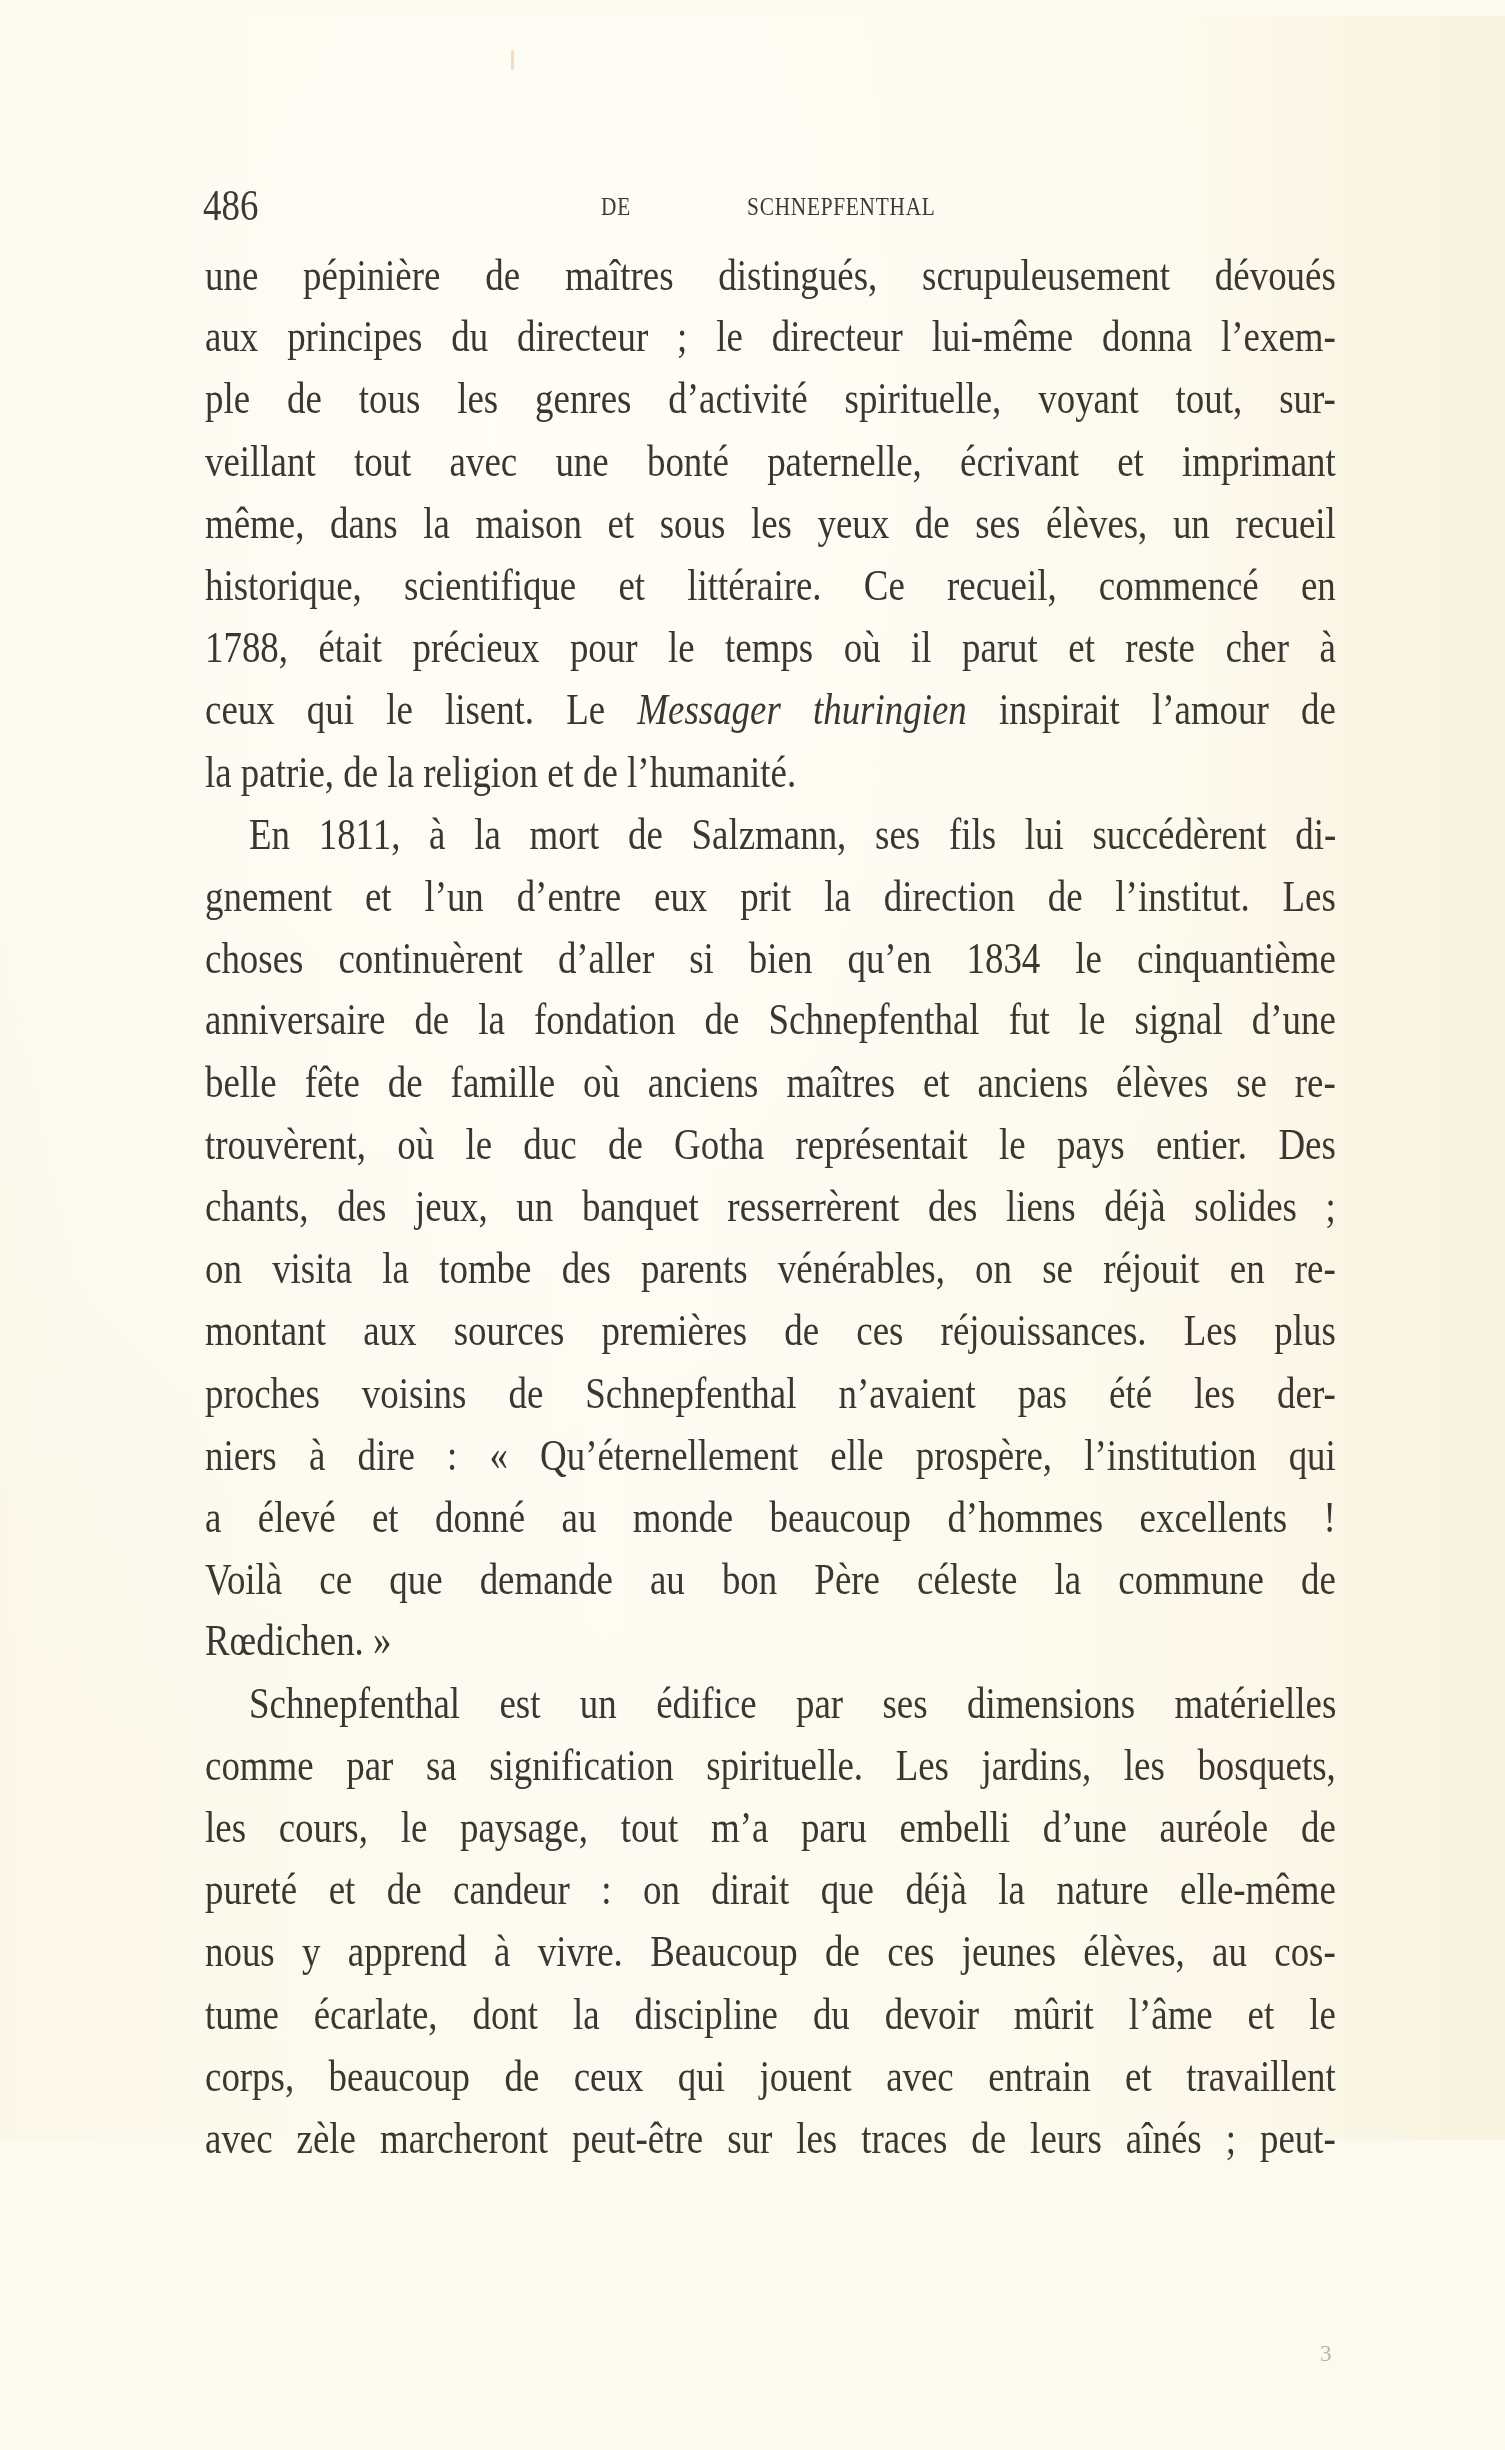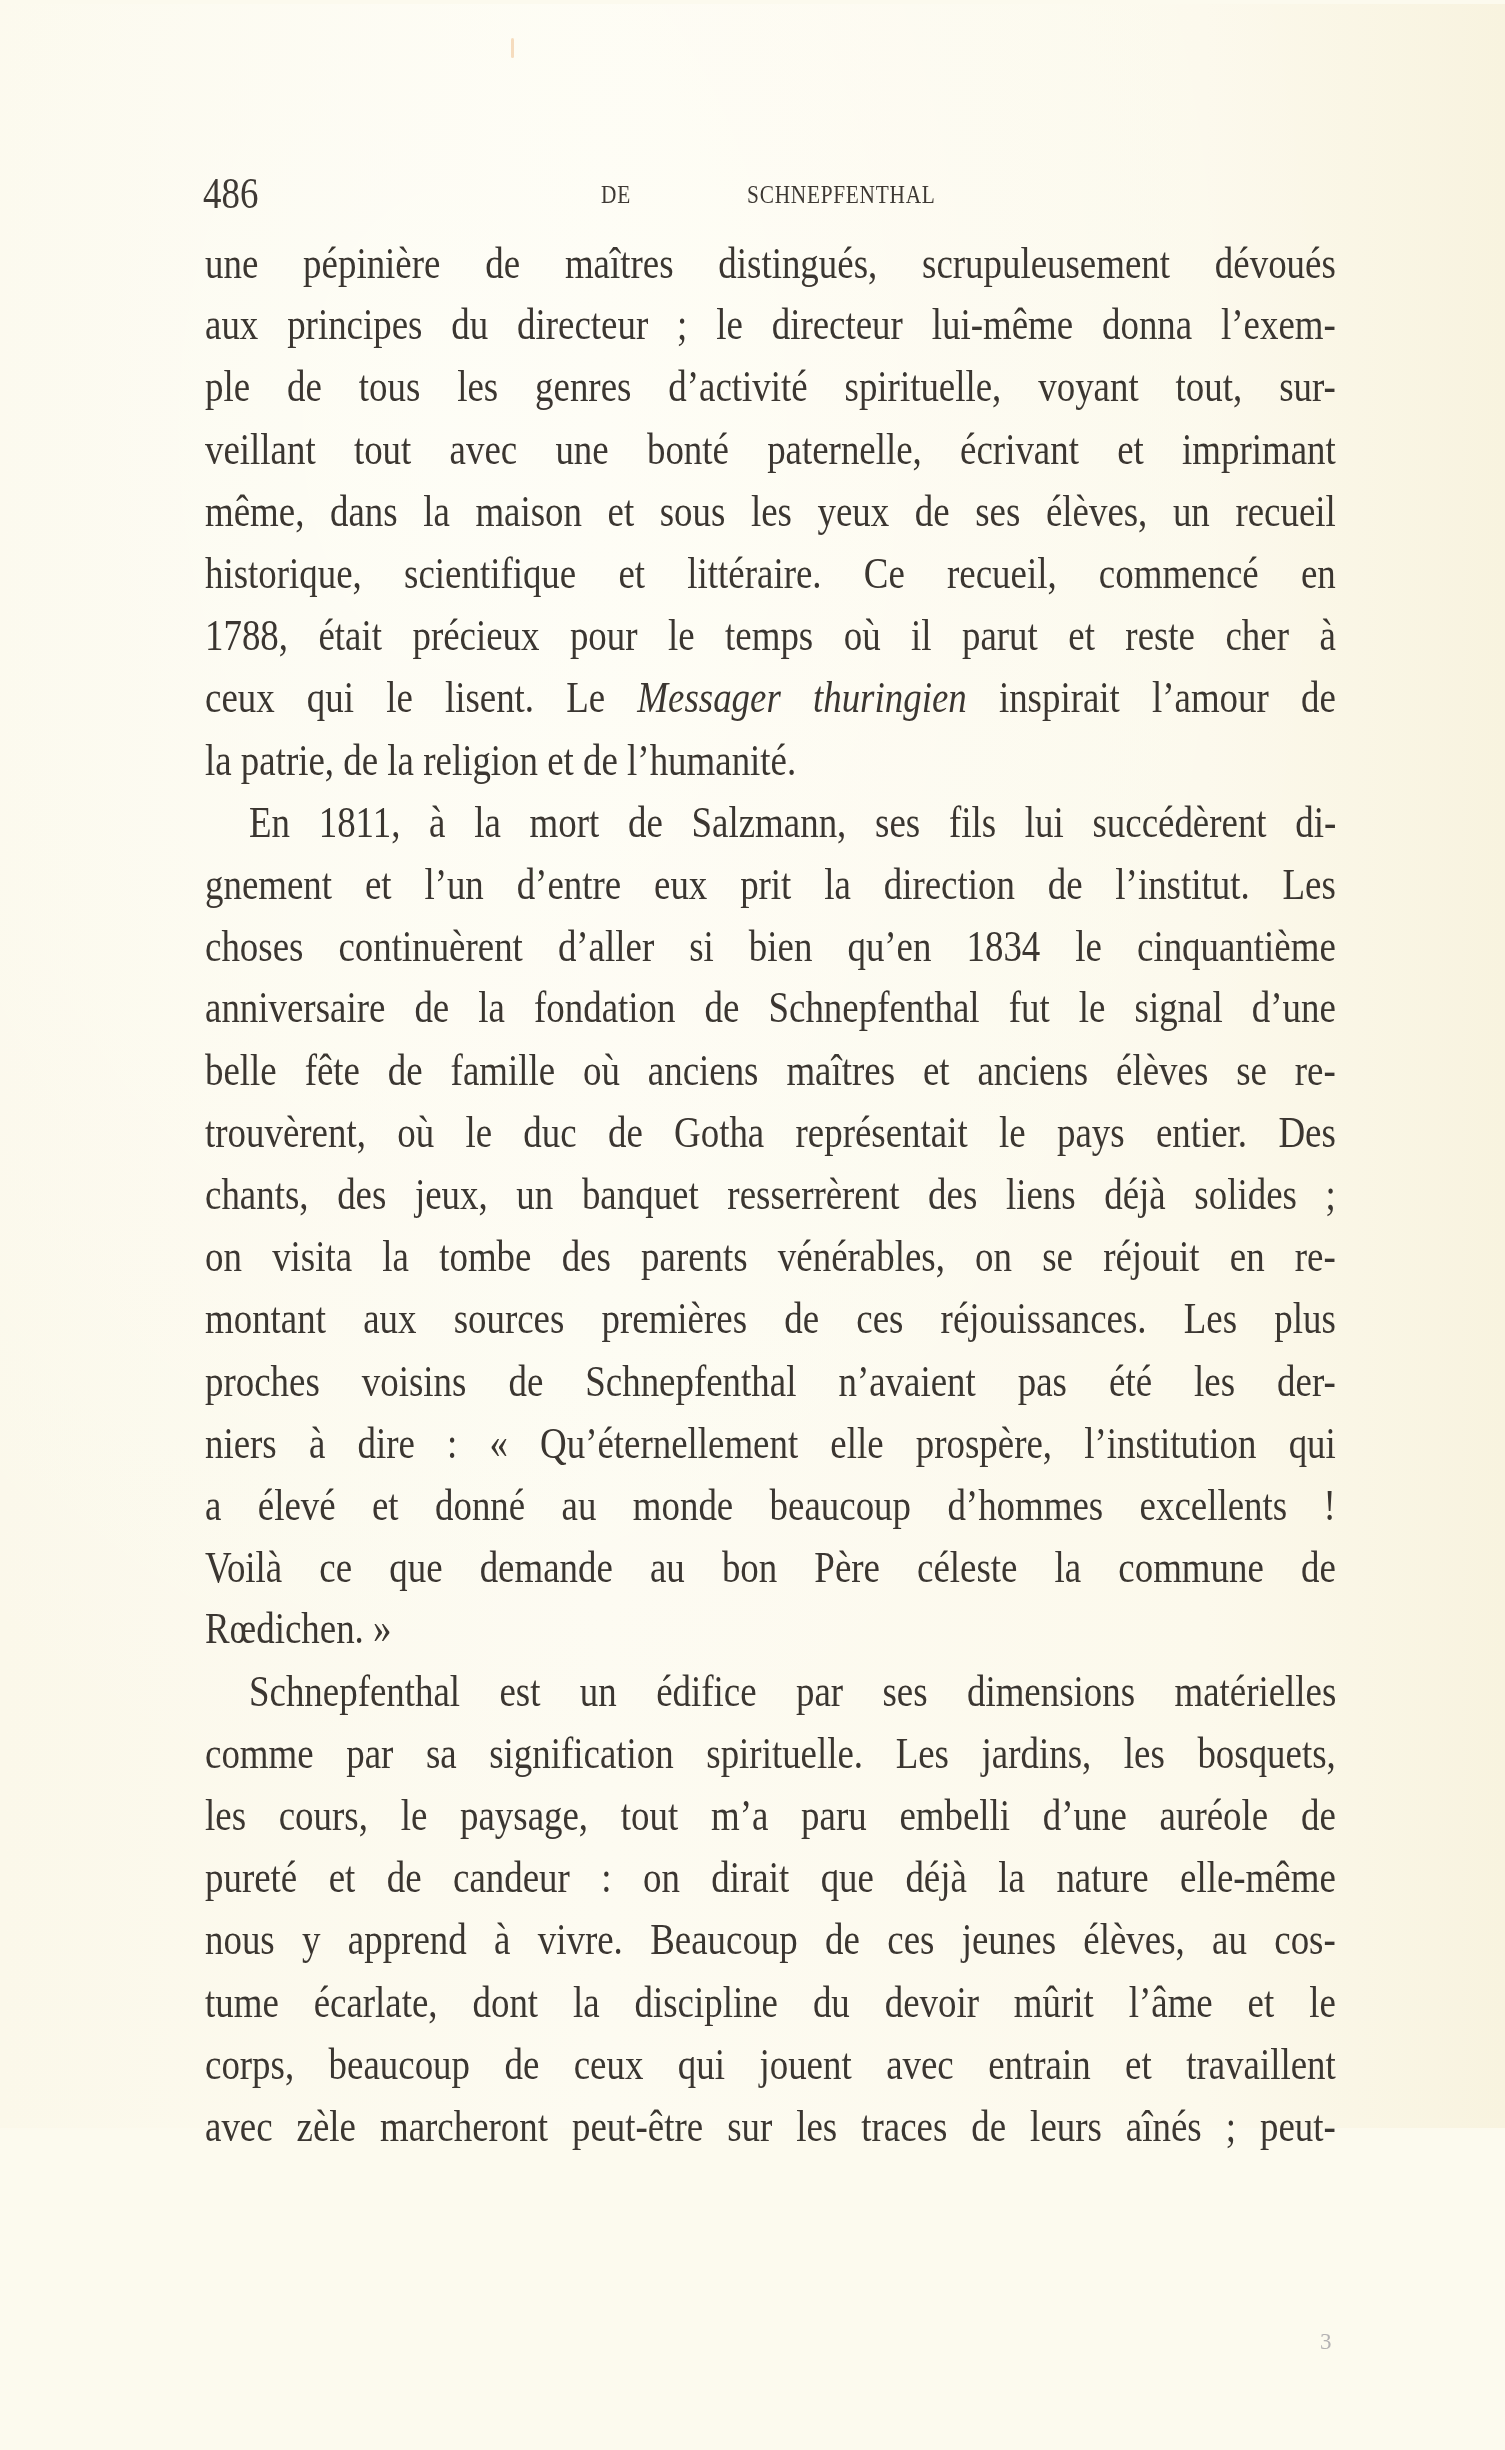--- a/index.html
+++ b/index.html
@@ -10,21 +10,21 @@
     width: 1506px;
     height: 2450px;
     background: #fcfaee;
     position: relative;
     overflow: hidden;
     font-family: "Liberation Serif", "DejaVu Serif", serif;
     color: #3b3631;
   }
   .page {
     position: absolute;
-    left: 0; top: 4px;
+    left: 0; top: 16px;
     width: 1506px;
     height: 2124px;
     background:
       radial-gradient(ellipse at 30% 20%, rgba(255,255,250,0.6) 0%, rgba(255,255,250,0) 60%),
       linear-gradient(90deg, #fbf8ea 0%, #fdfbf1 40%, #fcf9ec 80%, #f8f3df 100%);
   }
   .page-number {
     position: absolute;
     left: 203px;
     top: 167px;

